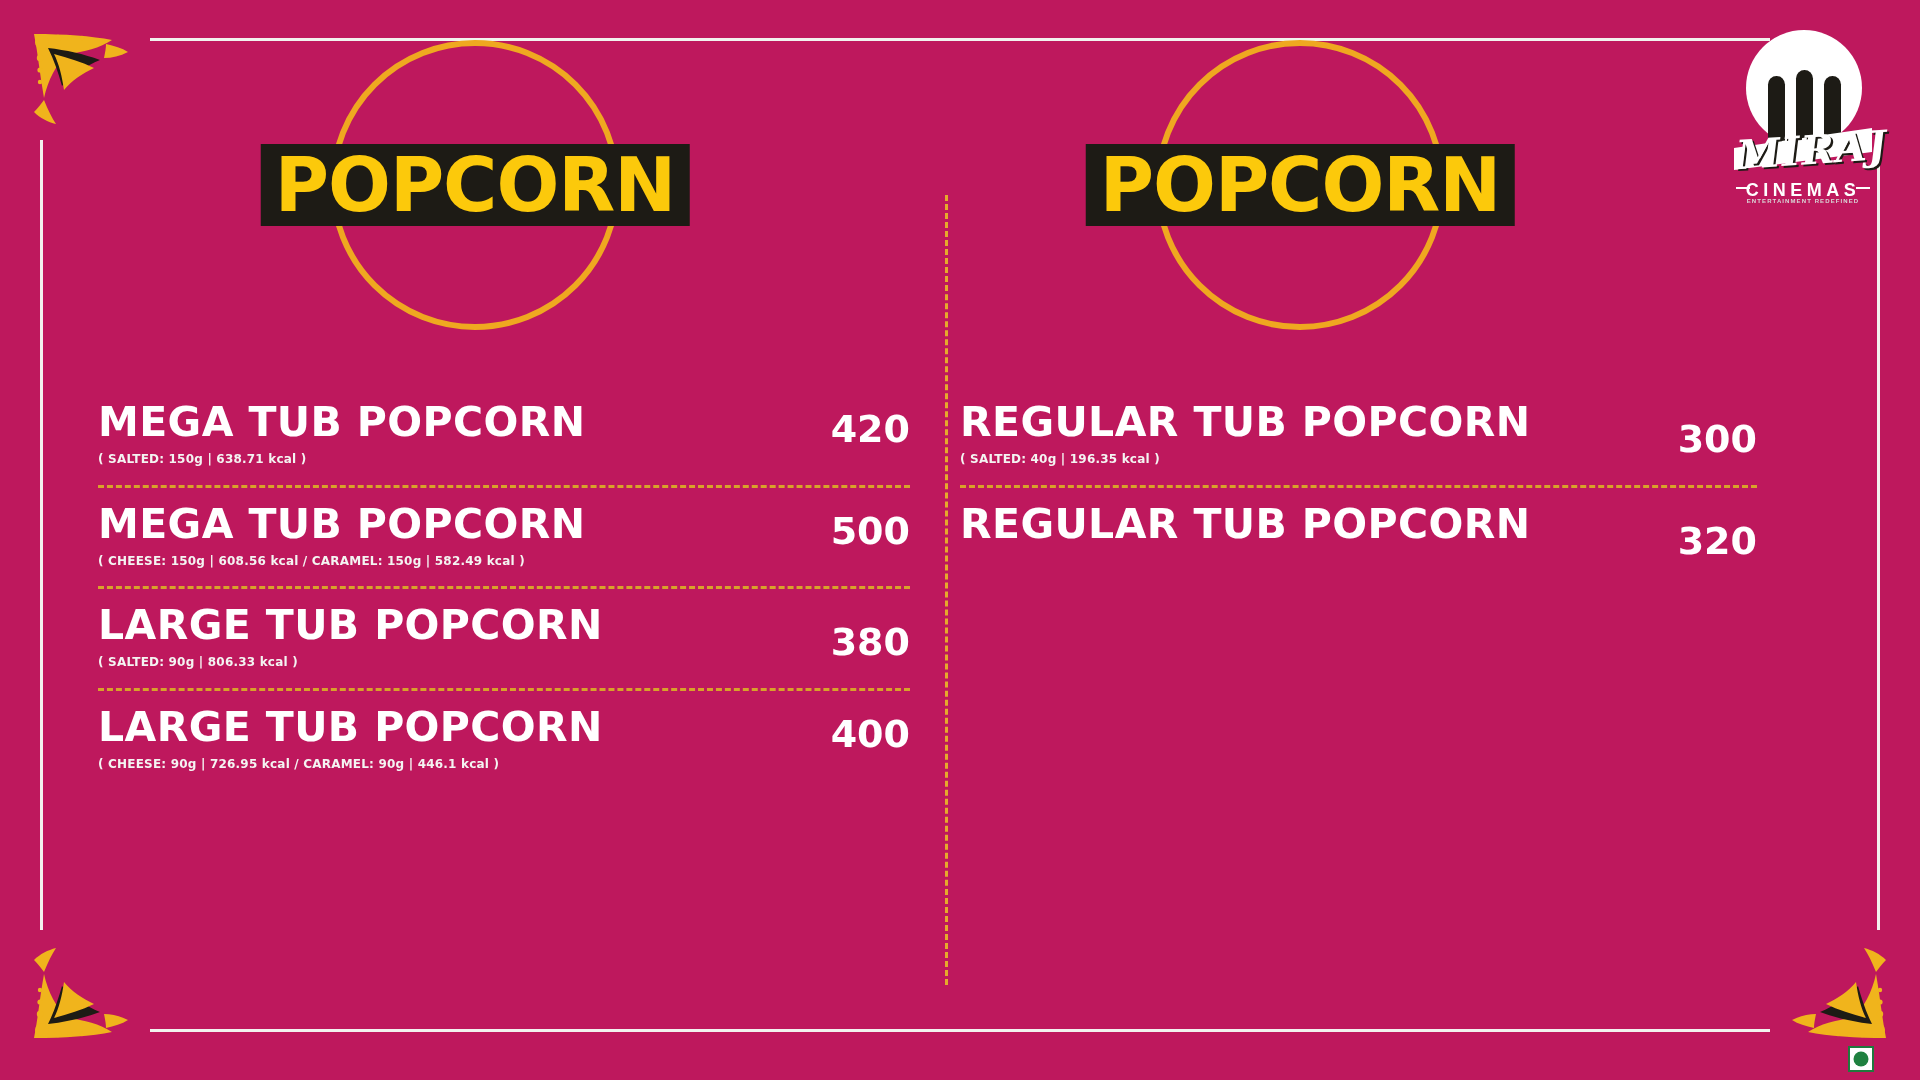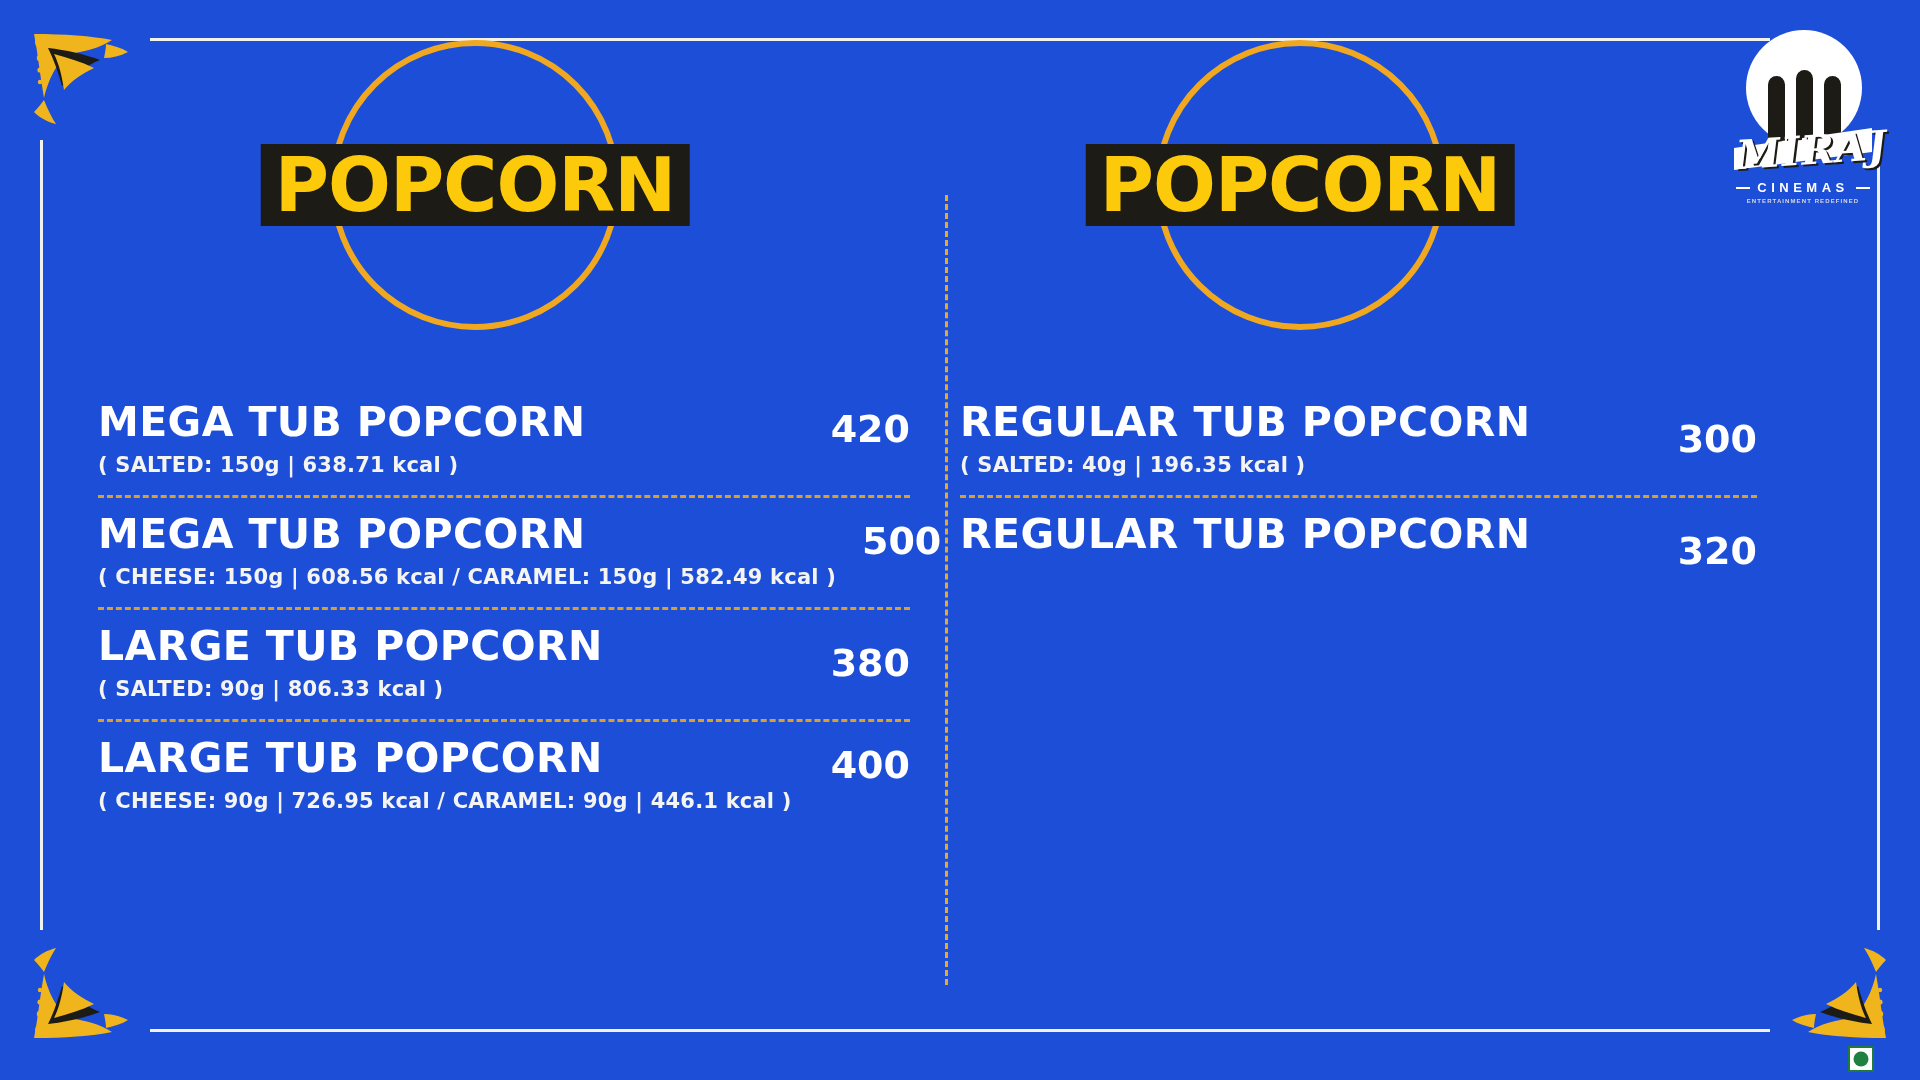--- a/index.html
+++ b/index.html
@@ -4,21 +4,21 @@
 <style>
   html,body{margin:0;padding:0;}
   body{
     width:1920px;height:1080px;
     background:#16150f;
     font-family:"Liberation Sans", sans-serif;
     overflow:hidden;
   }
   .board{
     position:absolute;inset:0;
-    background:#1d4ed8;
+    background:#be185d;
   }
   
   .frame-line{position:absolute;background:#f2f2ee;}
   .frame-top{left:150px;right:150px;top:38px;height:3px;}
   .frame-bottom{left:150px;right:150px;bottom:48px;height:3px;}
   .frame-left{left:40px;top:140px;bottom:150px;width:3px;}
   .frame-right{right:40px;top:140px;bottom:150px;width:3px;}
 
   
   .corner{position:absolute;width:120px;height:120px;}
@@ -64,21 +64,21 @@
   .row-inner{display:flex;align-items:flex-start;justify-content:space-between;}
   .names{flex:1;}
   .item-name{
     color:#ffffff;font-weight:bold;
     font-size:41px;letter-spacing:.4px;line-height:1.12;
     font-family:"DejaVu Sans", sans-serif;
     white-space:nowrap;
   }
   .item-desc{
     color:#f4f4f2;font-weight:bold;
-    font-size:21px;letter-spacing:.2px;
+    font-size:12px;letter-spacing:.2px;
     margin-top:7px;line-height:1.15;
     font-family:"DejaVu Sans", sans-serif;
     white-space:nowrap;
   }
   .price{
     color:#ffffff;font-weight:bold;
     font-size:38px;line-height:1;
     font-family:"DejaVu Sans", sans-serif;
     margin-left:26px;padding-top:10px;
     white-space:nowrap;
@@ -103,21 +103,21 @@
   .miraj-text{
     position:absolute;left:8px;top:96px;
     font-size:40px;font-weight:bold;font-style:italic;
     color:#ffffff;letter-spacing:1px;
     font-family:"DejaVu Serif", serif;
     transform:rotate(-4deg);
     text-shadow:2px 2px 0 #1d1b15;
   }
   .cinemas-text{
     position:absolute;left:0;top:150px;width:150px;text-align:center;
-    font-size:13px;font-weight:bold;color:#ffffff;letter-spacing:4.5px;
+    font-size:18px;font-weight:bold;color:#ffffff;letter-spacing:4.5px;
     font-family:"Liberation Sans", sans-serif;
   }
   .tagline-text{
     position:absolute;left:0;top:168px;width:150px;text-align:center;
     font-size:6px;font-weight:bold;color:#d9d9d9;letter-spacing:1.1px;
     font-family:"Liberation Sans", sans-serif;
   }
   .cin-dash{position:absolute;top:157px;height:2px;width:14px;background:#fff;}
 
   

